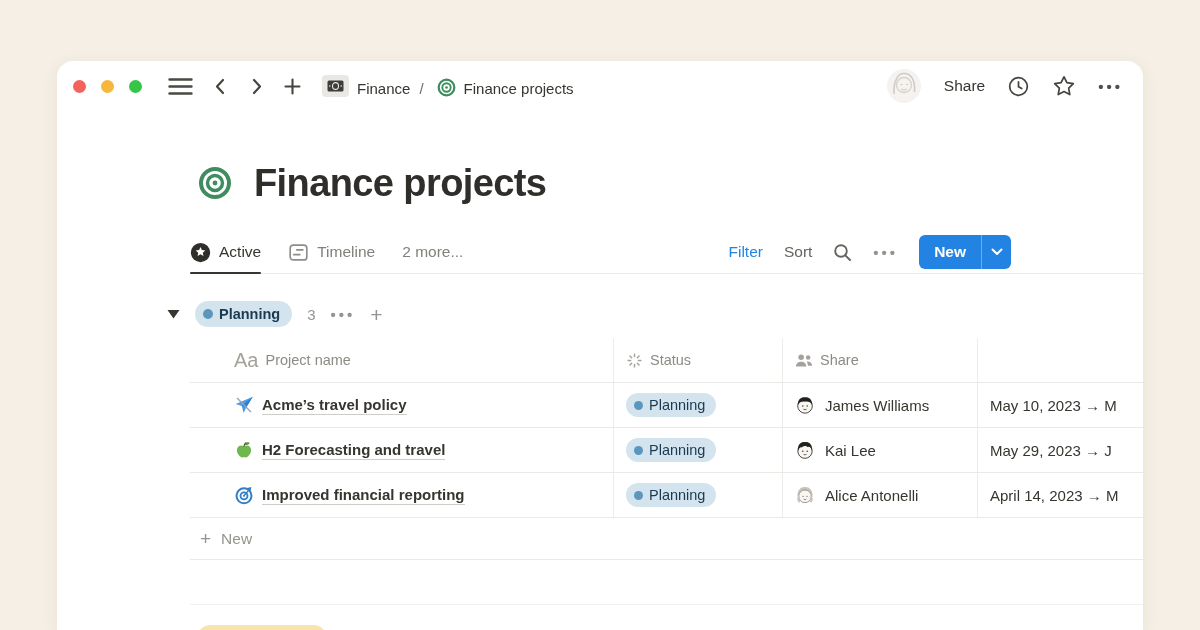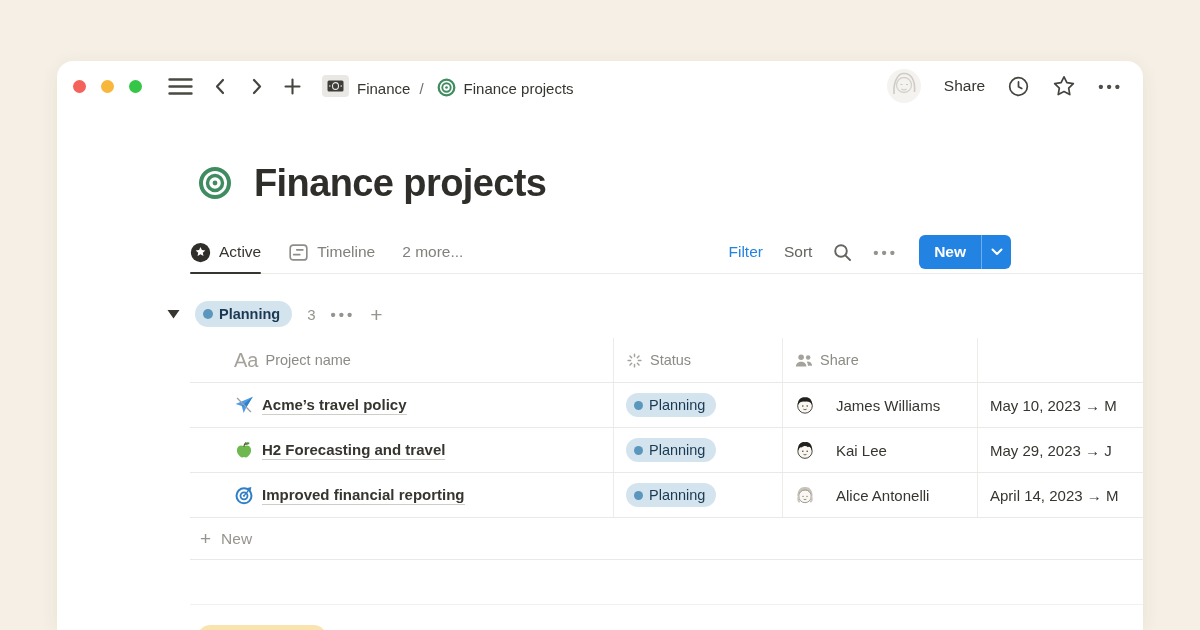--- a/index.html
+++ b/index.html
@@ -63,21 +63,21 @@
   .dot-sm { width:9px; height:9px; border-radius:50%; background:#5B97BD; }
   .count { color:#96948E; font-size:15px; }
   .plus-glyph { color:#96948E; font-size:21px; font-weight:400; line-height:1; cursor:pointer; }
   
   .table { position:absolute; left:133px; right:0; top:277px; }
   .trow { display:flex; height:45px; border-bottom:1px solid #EAE9E5; align-items:stretch; }
   .tcell { display:flex; align-items:center; padding:0 12px; border-right:1px solid #EDECE8;
     overflow:hidden; white-space:nowrap; }
   .tcell.c1 { width:424px; padding-left:44px; gap:8px; }
   .tcell.c2 { width:169px; }
-  .tcell.c3 { width:195px; gap:21px; }
+  .tcell.c3 { width:195px; gap:10px; }
   .tcell.c4 { flex:1; border-right:none; font-size:15px; color:#37352F; }
   .thead .tcell { color:#8C8B84; font-size:14.5px; gap:7px; cursor:pointer; }
   .row-name { font-size:15px; font-weight:700; color:#37352F;
     border-bottom:1px solid #CFCDC7; padding-bottom:1px; cursor:pointer; }
   .cell-pill { height:24px; padding:0 11px 0 8px; gap:6px; border-radius:12px;
     font-size:14.5px; font-weight:500; color:#1B3A52; }
   .owner-name { font-size:15px; color:#37352F; }
   .new-row { display:flex; align-items:center; height:42px; border-bottom:1px solid #EAE9E5;
     padding-left:10px; gap:10px; color:#96948E; font-size:15.5px; cursor:pointer; }
   .section-divider { position:absolute; left:133px; right:0; top:543px; height:1px; background:#F2F1ED; }

